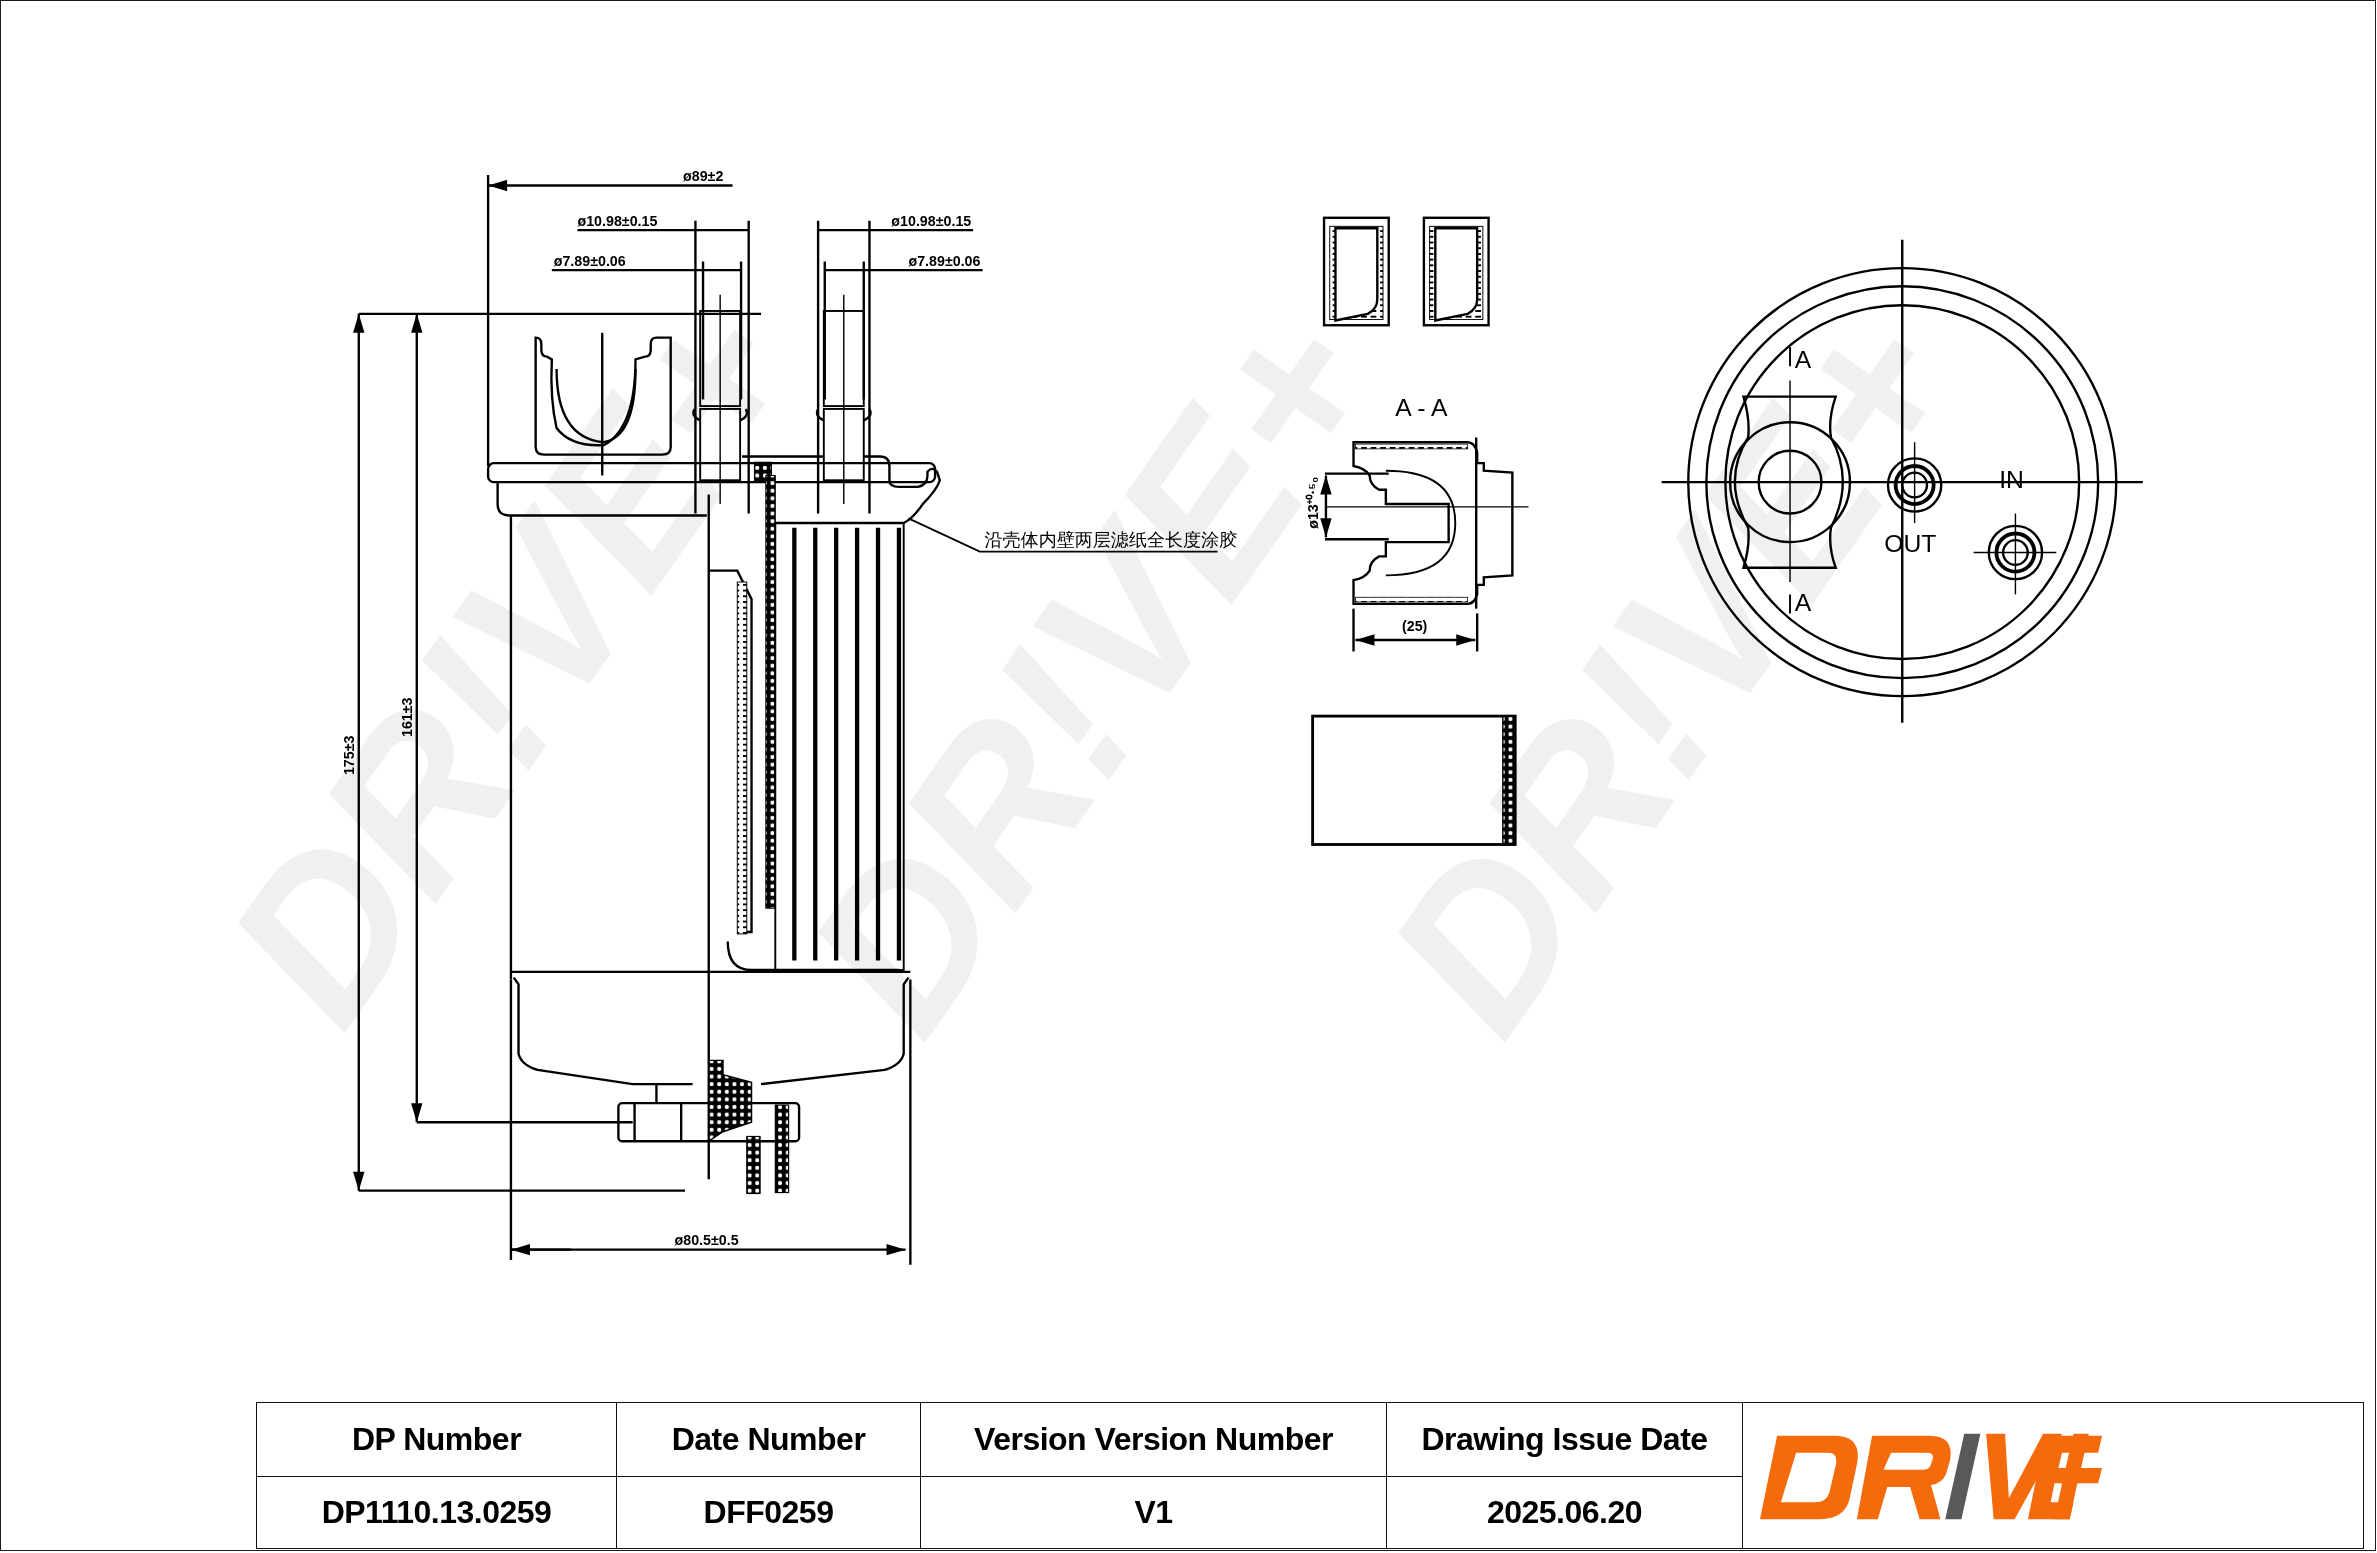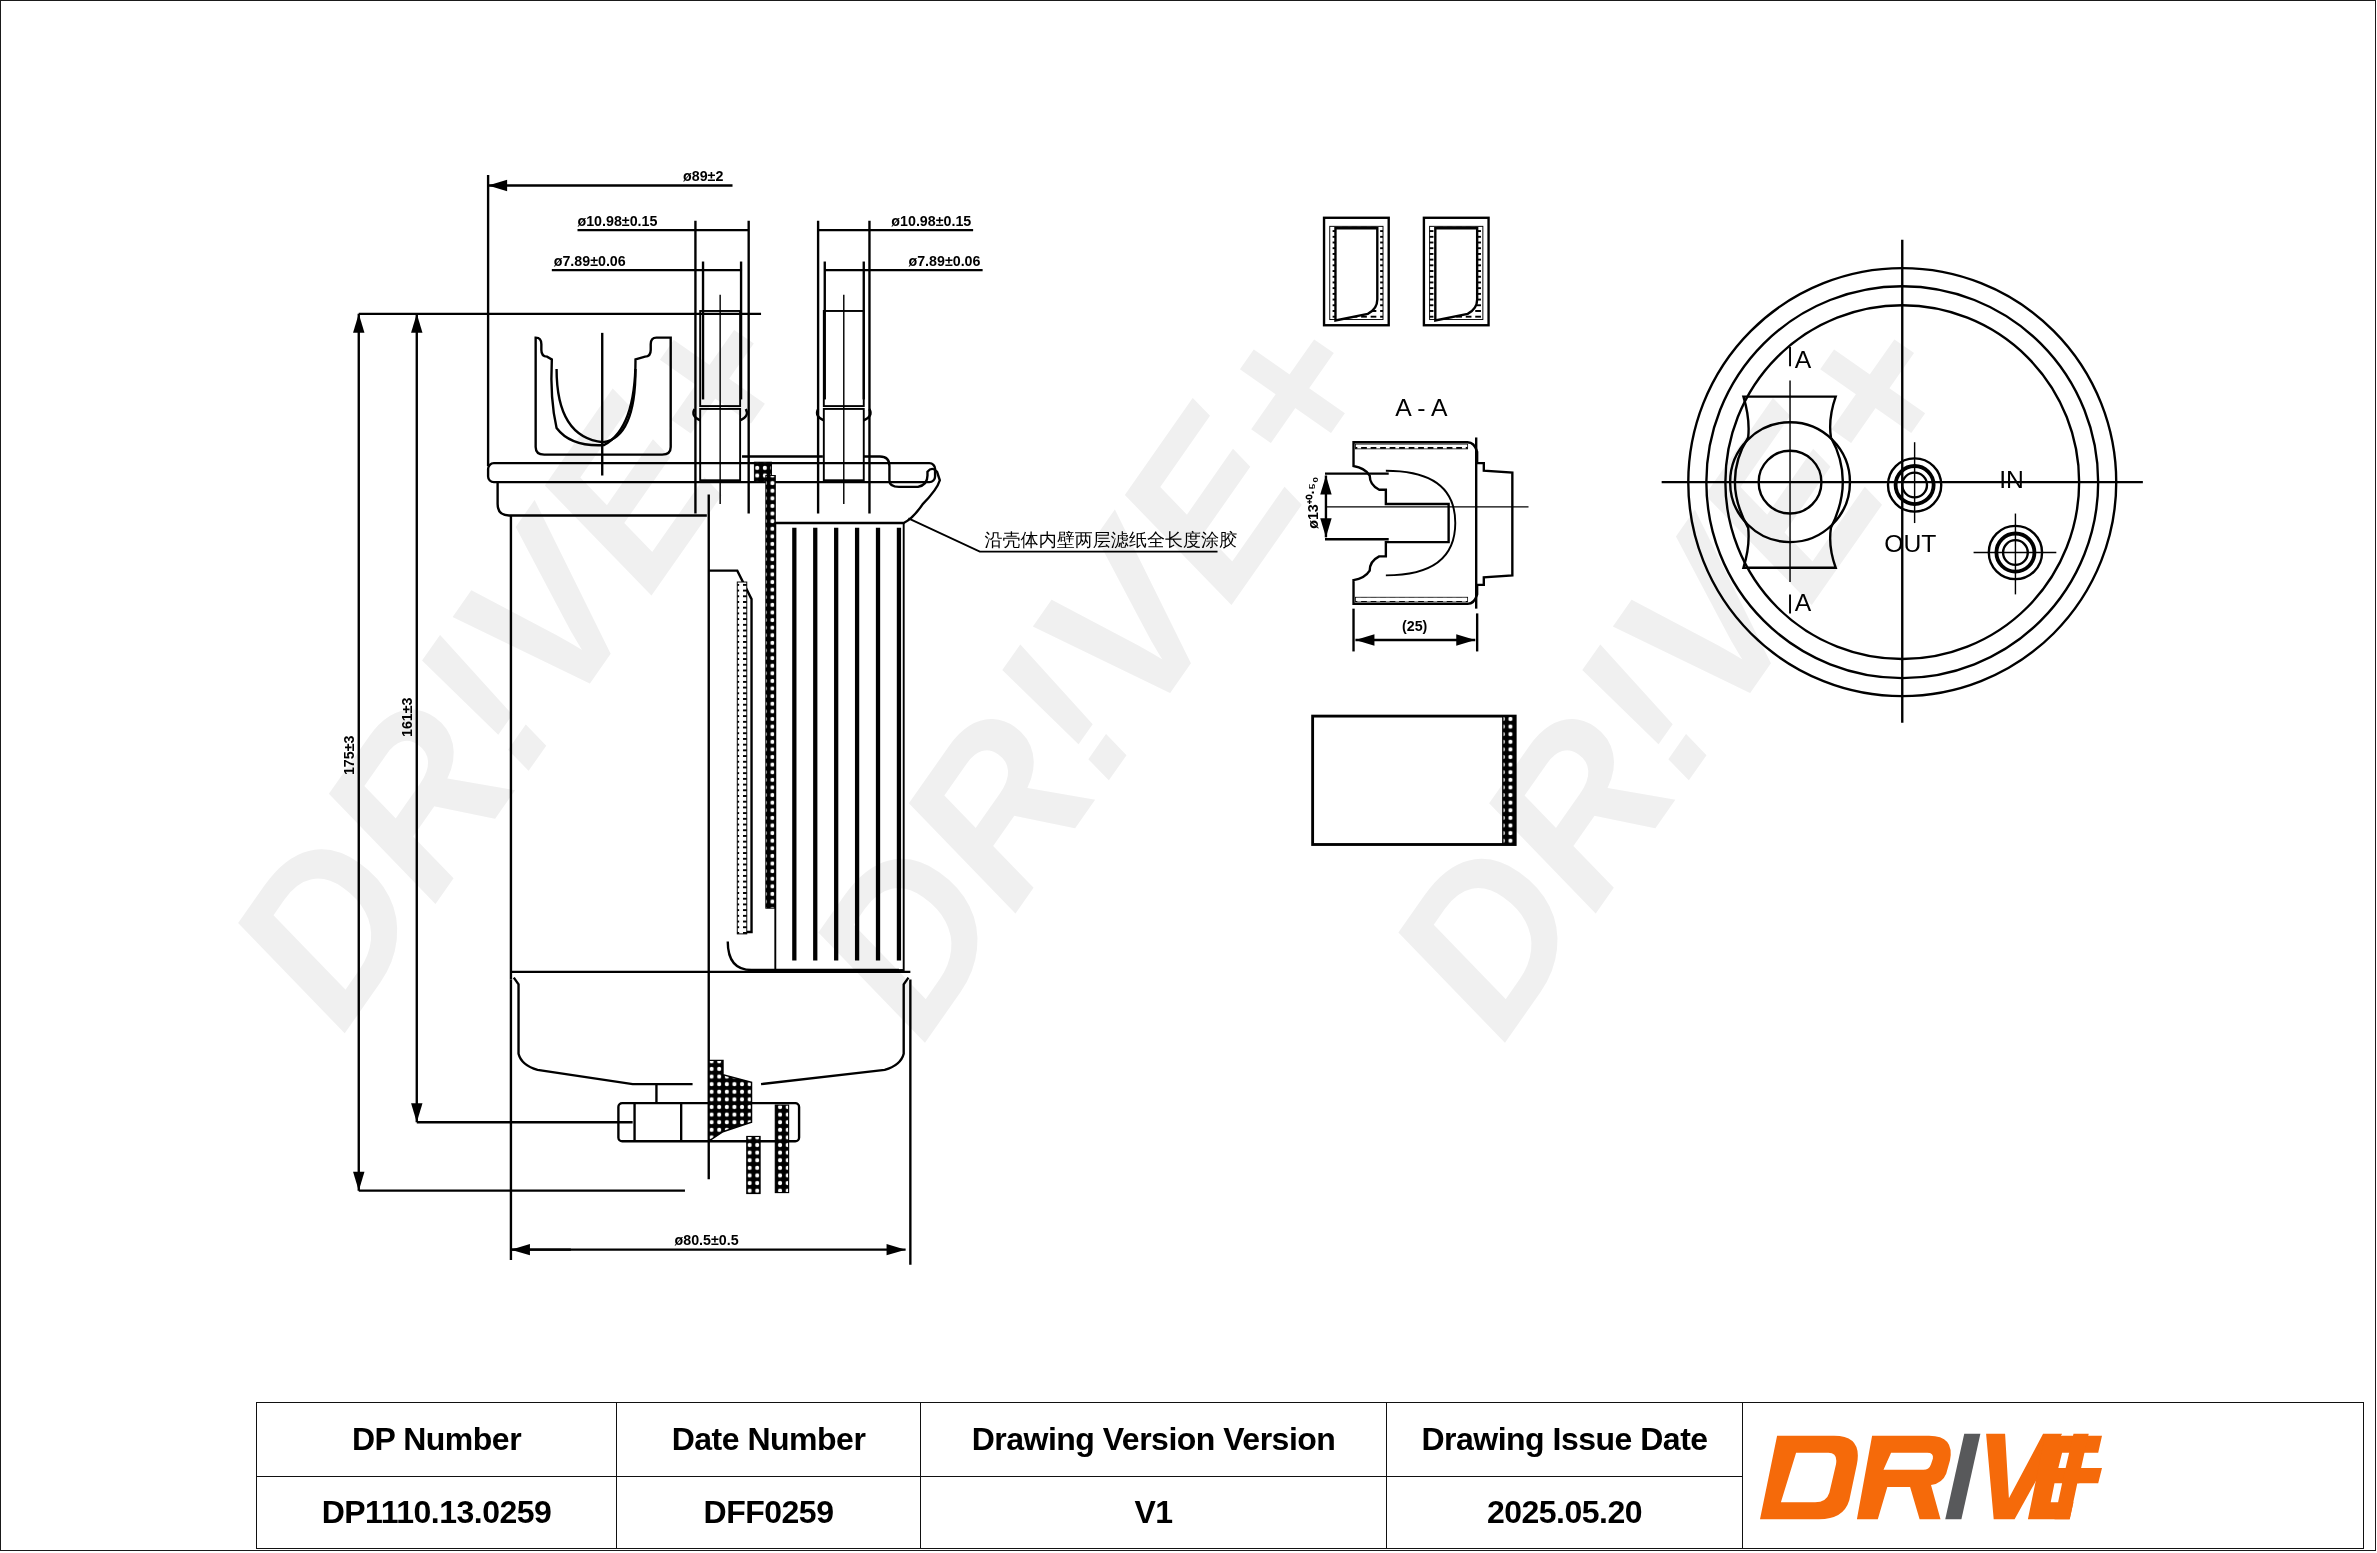--- a/index.html
+++ b/index.html
@@ -209,21 +209,21 @@
     <col style="width:360px">
       <col style="width:304px">
       <col style="width:466px">
       <col style="width:356px">
       <col style="width:621px">
   </colgroup>
   <tbody>
       <tr class="h">
     <td>DP Number</td>
     <td>Date Number</td>
-    <td>Drawing Version Version</td>
+    <td>Version Version Number</td>
     <td>Drawing Issue Date</td>
     <td rowspan="2" class="logo-cell">
       <svg class="logo" viewBox="0 0 360 110" xmlns="http://www.w3.org/2000/svg">
 
         <path d="M18,12 L78,12 Q108,12 102,42 L94,80 Q88,100 62,100 L0,100 Z M38,30 L22,82 L58,82 Q70,82 73,72 L80,42 Q82,30 72,30 Z" fill="#f56a0a" fill-rule="evenodd"></path>
 
         <path d="M118,12 L178,12 Q205,12 200,38 L196,52 Q192,62 180,64 L190,100 L168,100 L158,66 L134,66 L124,100 L102,100 Z M138,30 L130,48 L172,48 Q178,48 180,42 L182,36 Q183,30 176,30 Z" fill="#f56a0a" fill-rule="evenodd"></path>
 
         <path d="M215,10 L232,10 L212,100 L195,100 Z" fill="#58595b"></path>
 
@@ -232,17 +232,17 @@
         <path d="M300,12 L360,12 L356,30 L318,30 L314,46 L340,46 L336,62 L310,62 L306,82 L330,82 L326,100 L282,100 Z" fill="#f56a0a"></path>
 
         <path d="M330,10 L346,10 L338,46 L360,46 L356,62 L334,62 L326,100 L310,100 L318,62 Z" fill="#f56a0a"></path>
       </svg>
     </td>
   </tr>
   <tr class="v">
     <td>DP1110.13.0259</td>
     <td>DFF0259</td>
     <td>V1</td>
-    <td>2025.05.20</td>
+    <td>2025.06.20</td>
   </tr>
 </tbody>
   </table>
 
 
 </body></html>

